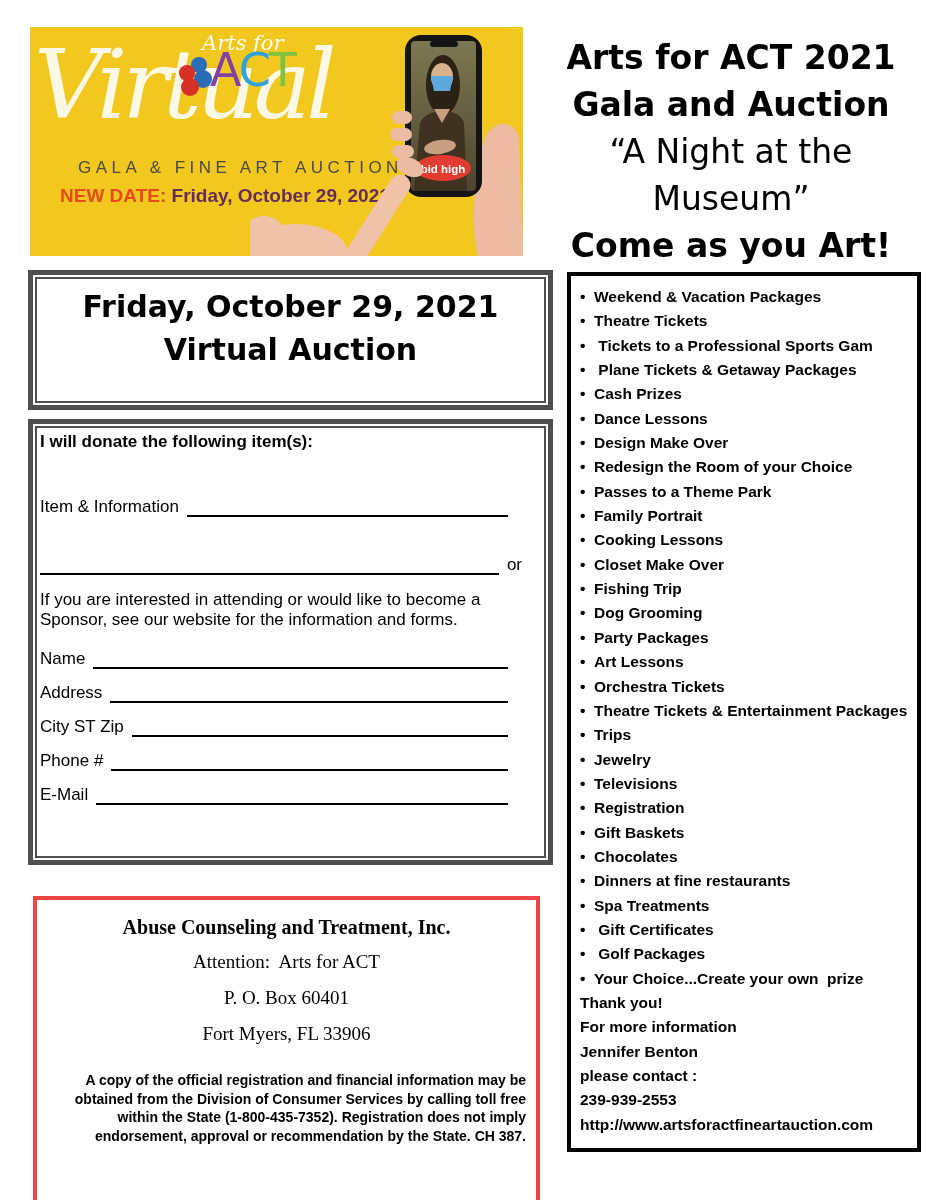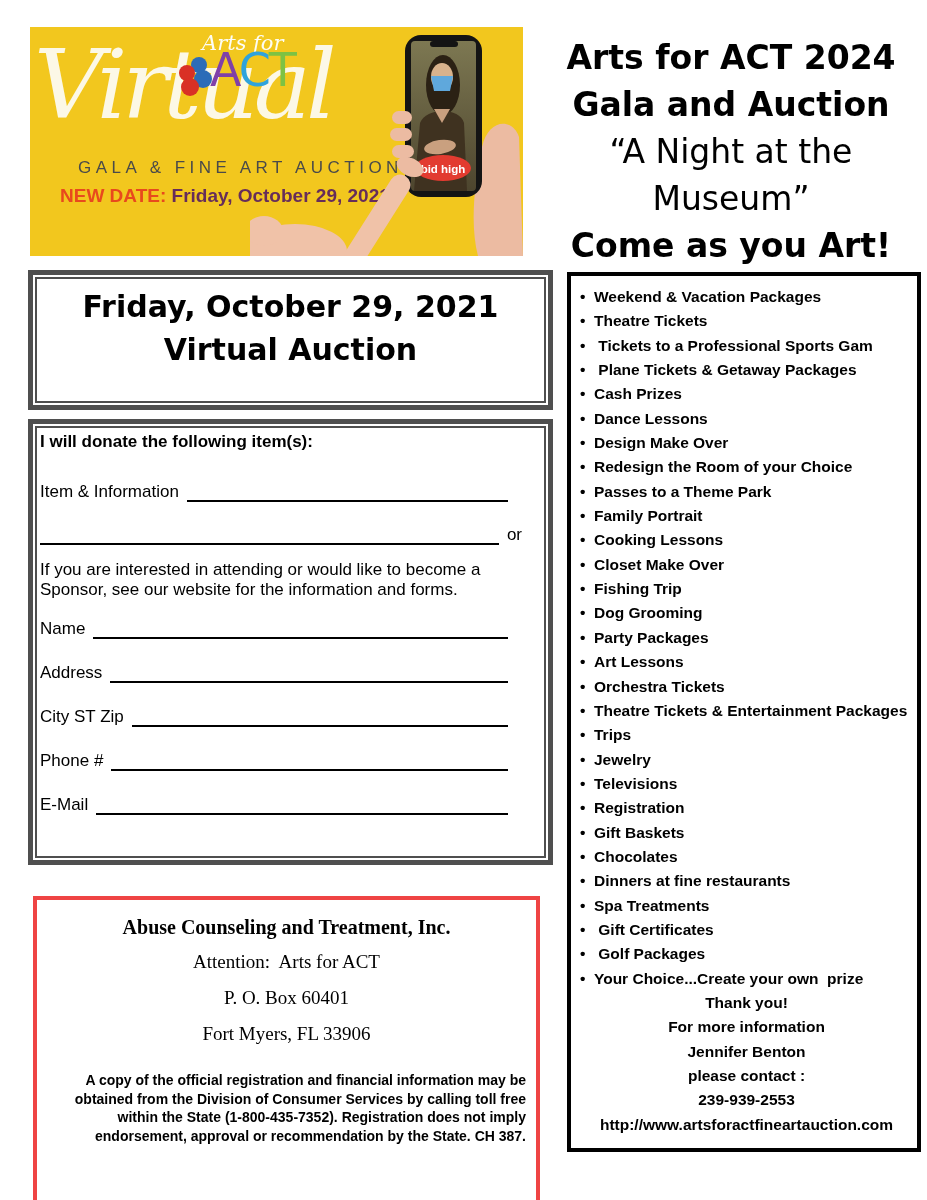--- a/index.html
+++ b/index.html
@@ -30,41 +30,41 @@
   
   .gray-box { position:absolute; border:5px solid #4F4F4F; padding:2px; background:#fff; }
   .gray-box .inner { border:2px solid #4F4F4F; width:100%; height:100%; background:#fff; }
   .date-box { left:28px; top:270px; width:525px; height:140px; }
   .date-box .inner { text-align:center; font-family:"DejaVu Sans", sans-serif; font-weight:bold;
                      font-size:30px; line-height:43px; padding-top:6px; }
   .form-box { left:28px; top:419px; width:525px; height:446px; }
   .form-box .inner { padding:4px 6px 0 3px; font-size:17px; }
   .form-heading { font-weight:bold; font-size:17px; }
   .field-row { display:flex; align-items:flex-end; width:468px; height:22px; }
-  .row-item { margin-top:28px; }
-  .row-or { margin-top:21px; width:482px; }
+  .row-item { margin-top:43px; }
+  .row-or { margin-top:36px; width:482px; }
   .flabel { white-space:pre; padding-right:8px; }
   .fill { flex:1; border-bottom:2px solid #000; height:100%; }
   .or-label { padding-left:8px; }
   .sponsor-note { margin-top:15px; line-height:20px; }
-  .fields .field-row { margin-top:22px; }
+  .fields .field-row { margin-top:12px; }
   .fields .field-row:first-child { margin-top:17px; }
   
   .address-box { position:absolute; left:33px; top:896px; width:507px; height:318px; border:4px solid #ef4444;
                  text-align:center; font-family:"Liberation Serif", serif; padding-top:10px; }
   .org-name { font-weight:bold; font-size:20px; line-height:34px; }
   .addr-line { font-size:19px; line-height:36px; white-space:pre-wrap; }
   .disclaimer { font-family:"Liberation Sans", sans-serif; font-weight:bold; font-size:14px; line-height:18.5px;
                 text-align:right; padding:0 10px 0 7px; margin-top:19px; white-space:pre-line; }
   
   .list-box { position:absolute; left:567px; top:272px; width:354px; height:880px; border:4px solid #000;
               padding:9px 4px 0 9px; font-weight:bold; font-size:15.5px; }
   .li { display:flex; line-height:24.35px; white-space:pre-wrap; }
   .bullet { width:14px; flex:0 0 auto; }
-  .contact-block { text-align:center; line-height:24.35px; white-space:pre-wrap; }
+  .contact-block { text-align:left; line-height:24.35px; white-space:pre-wrap; }
 </style>
 </head>
 <body>
 
 <div class="page">
 
   <div class="banner">
     <div class="virtual">Virtual</div>
     <div class="arts-for">Arts for</div>
     <svg class="butterfly" width="40" height="44" viewBox="0 0 40 44">
@@ -110,21 +110,21 @@
 
       <g>
         <ellipse cx="45" cy="224" rx="52" ry="27" fill="#F0C2A8"></ellipse>
         <ellipse cx="14" cy="204" rx="19" ry="15" fill="#F0C2A8"></ellipse>
         <path d="M150,158 L105,229" stroke="#F0C2A8" stroke-width="21" stroke-linecap="round" fill="none"></path>
       </g>
     </svg>
   </div>
 
   <div class="title-block">
-    <div>Arts for ACT 2024</div>
+    <div>Arts for ACT 2021</div>
     <div>Gala and Auction</div>
     <div class="light">“A Night at the Museum”</div>
     <div>Come as you Art!</div>
   </div>
 
   <div class="gray-box date-box">
     <div class="inner">
       <div>Friday, October 29, 2021</div>
       <div>Virtual Auction</div>
     </div>

